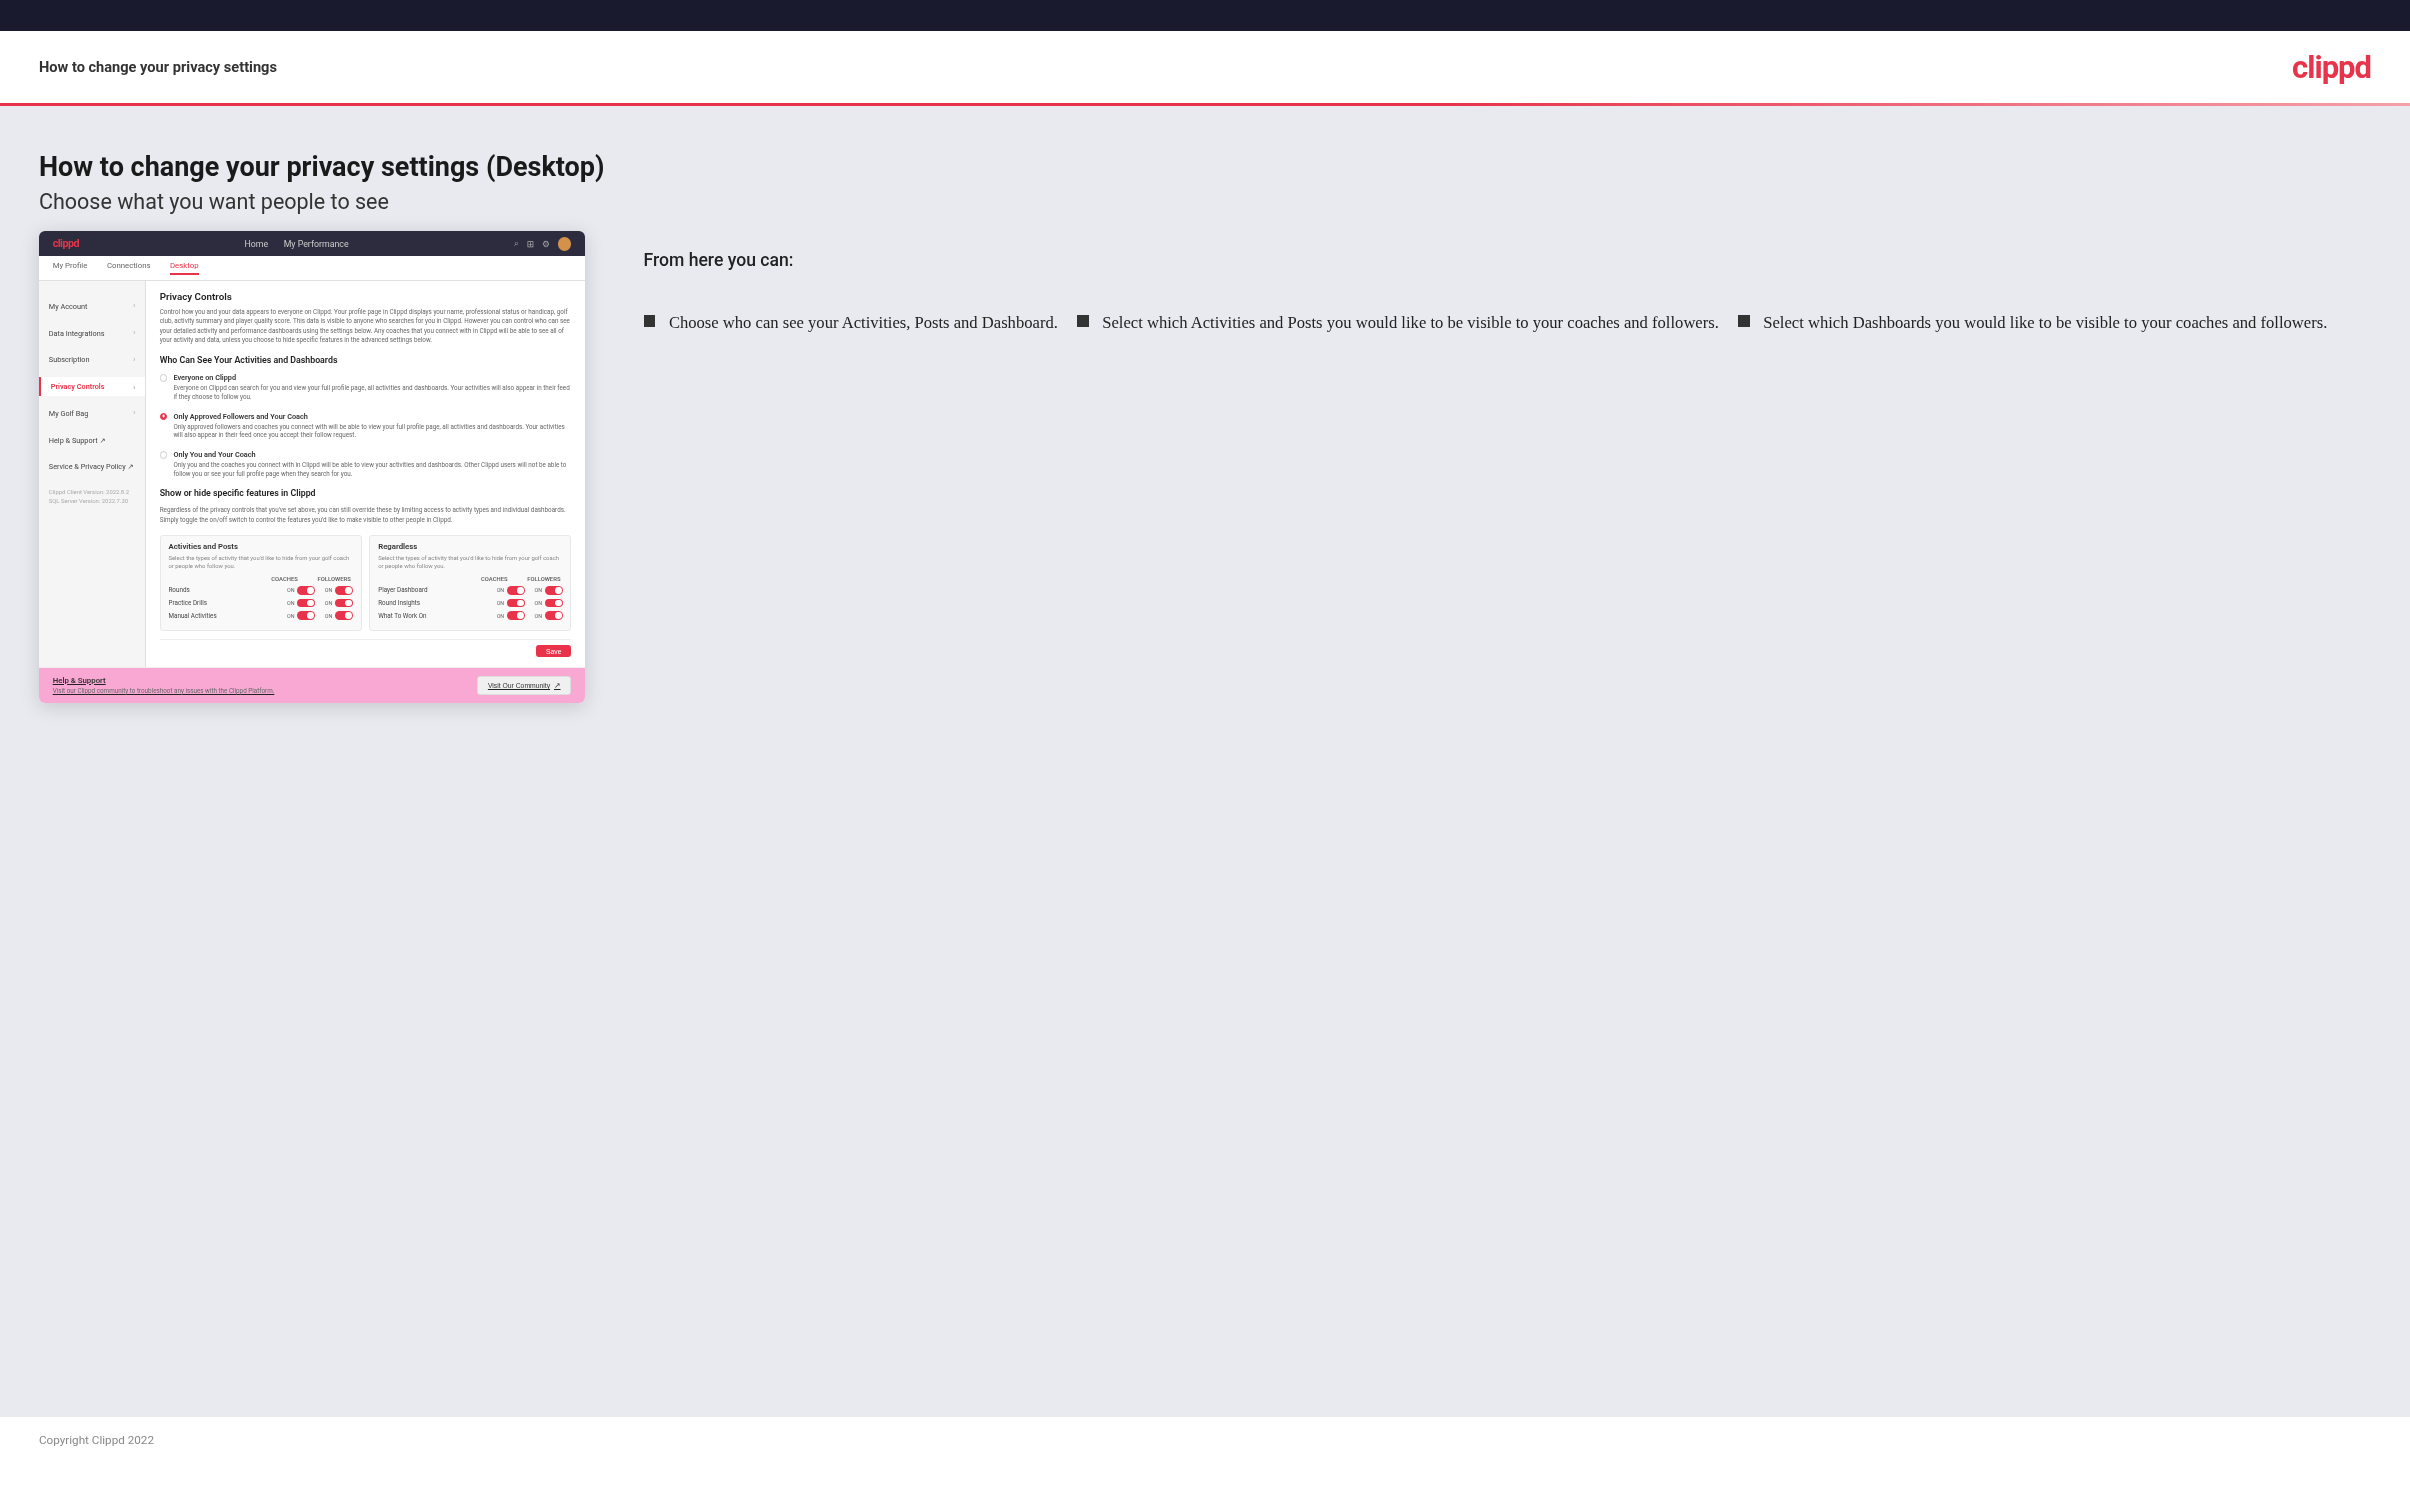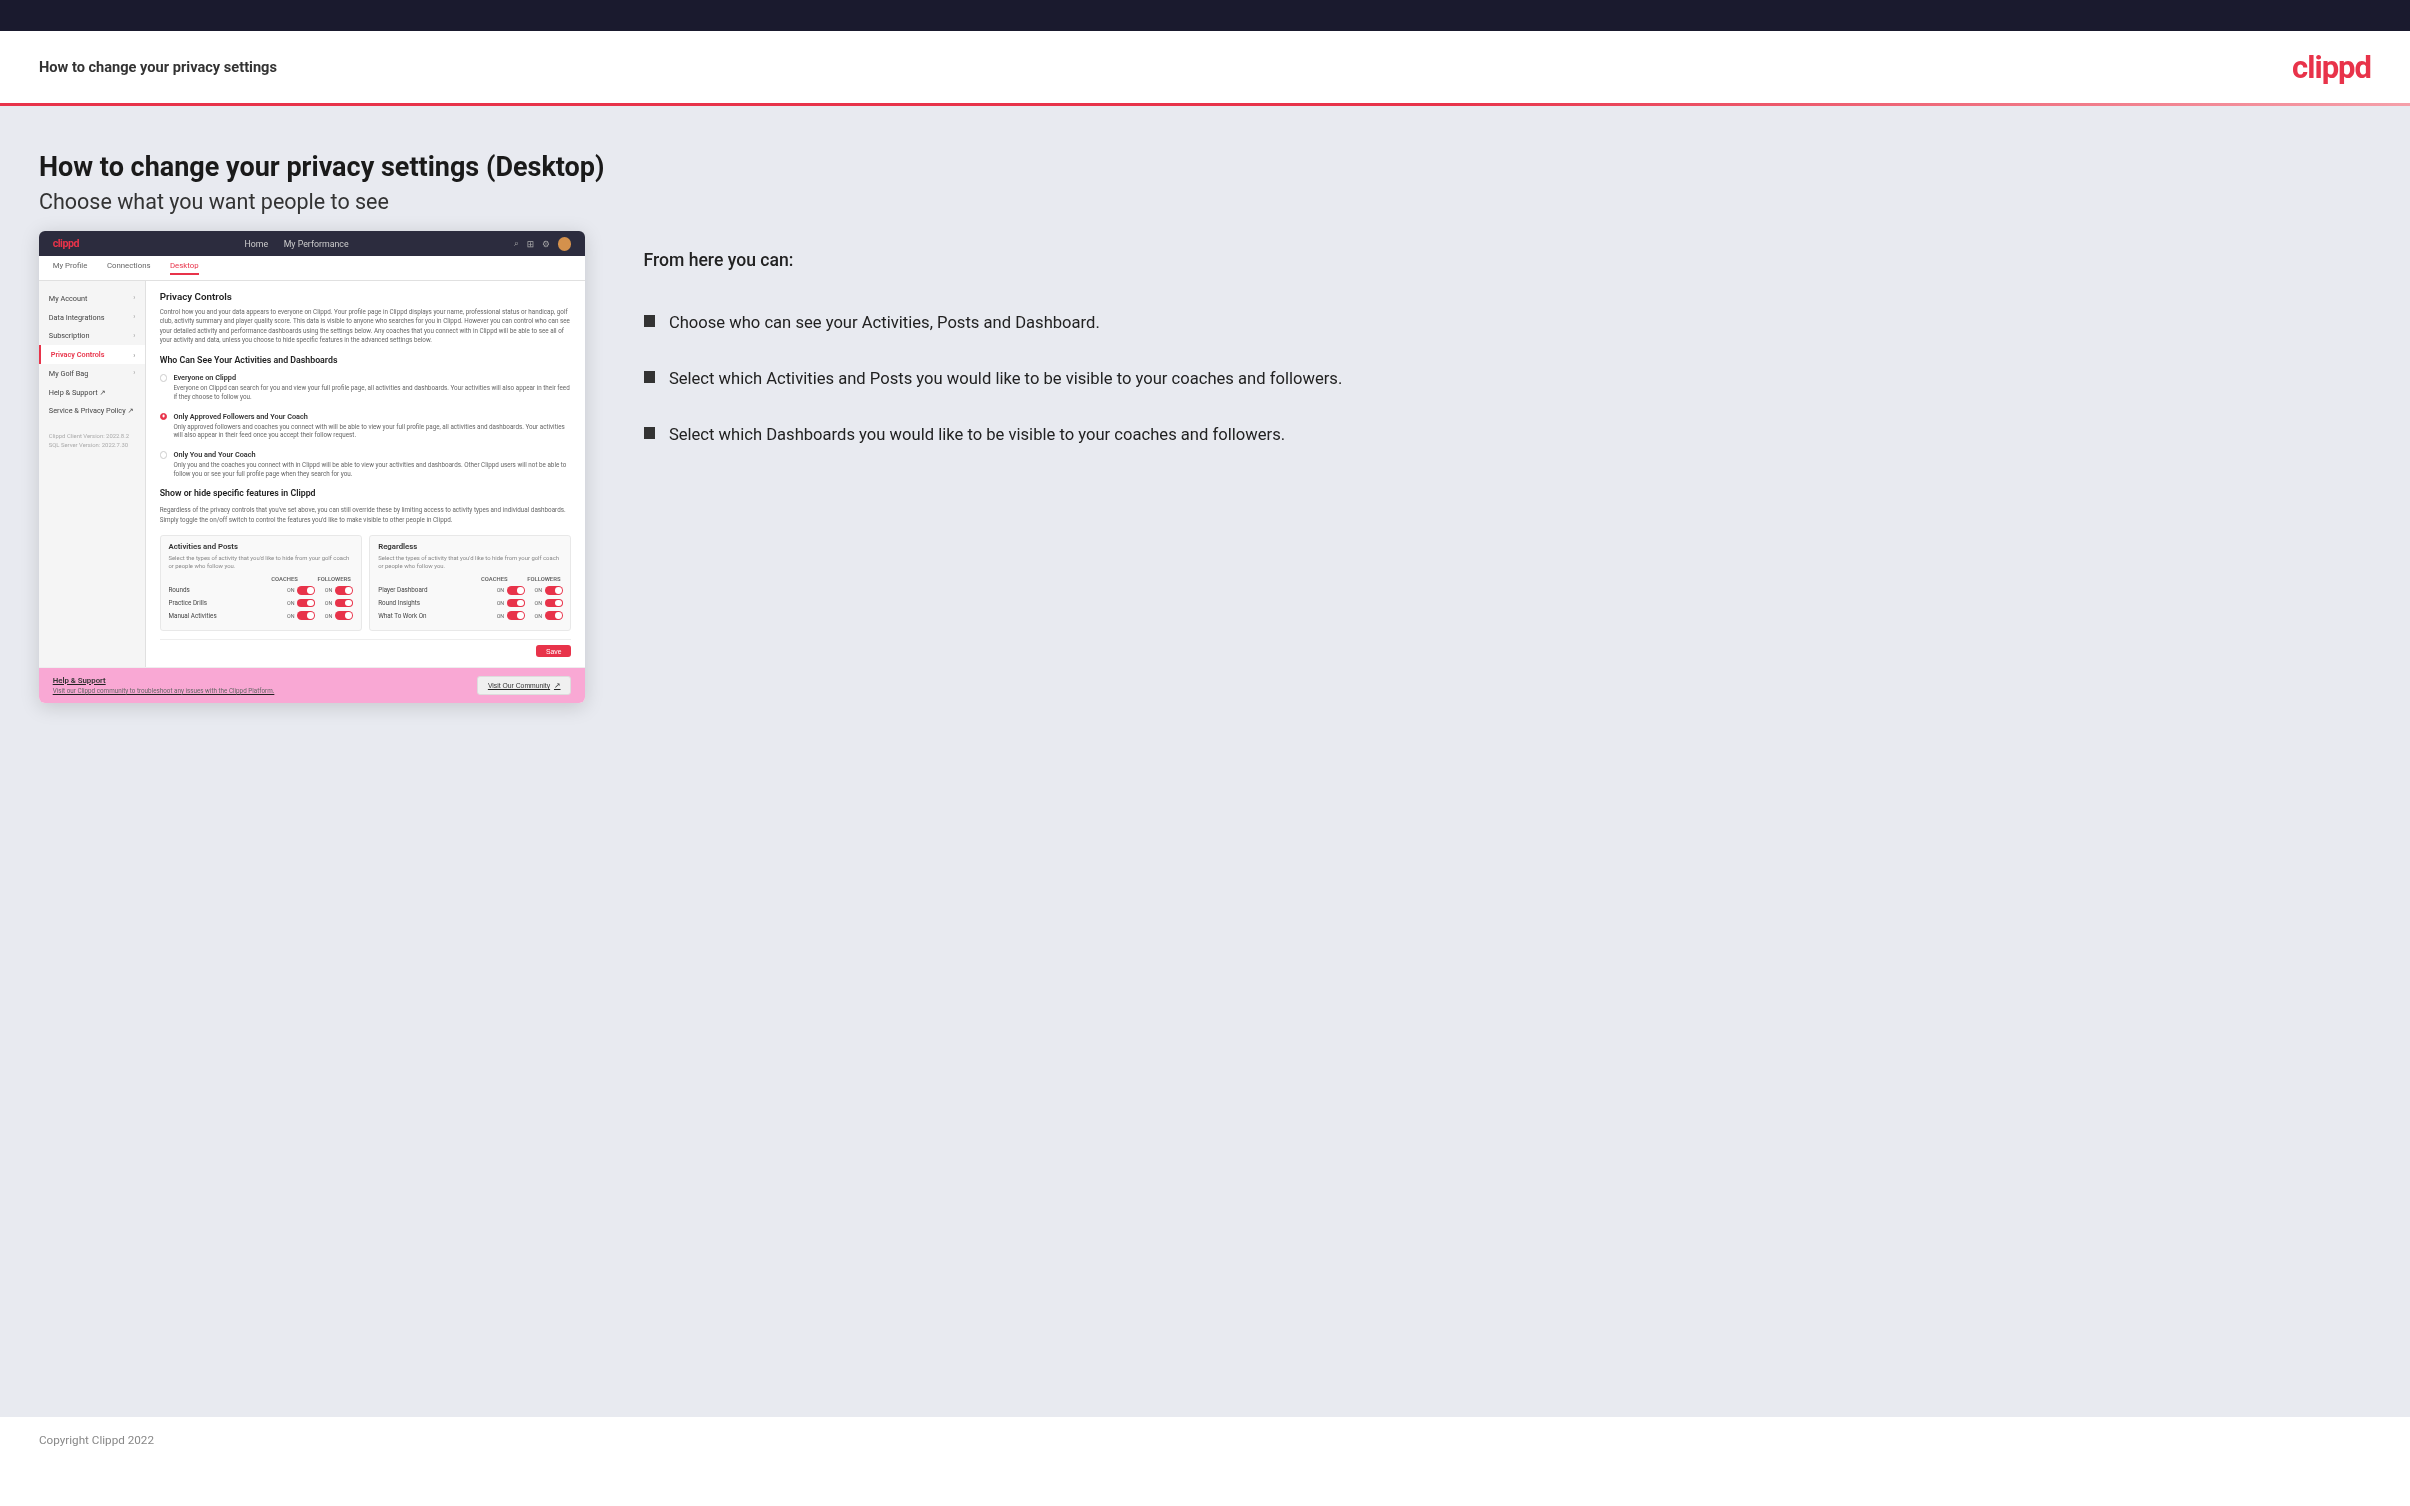--- a/index.html
+++ b/index.html
@@ -134,20 +134,21 @@
       flex-shrink: 0;
     }
     .sidebar-item {
       display: flex;
       align-items: center;
       justify-content: space-between;
       padding: 4.9px 9.8px;
       font-size: 7.3px;
       color: #444;
       cursor: pointer;
+      margin-top: 8px;
     }
     .sidebar-item.active {
       border-left: 2.9px solid #e8334a;
       background: #fff;
       font-weight: 600;
       color: #e8334a;
     }
     .sidebar-chevron {
       font-size: 6.8px;
       color: #999;
@@ -352,22 +353,23 @@
     }
     .right-panel-intro {
       font-size: 17.6px;
       font-weight: 500;
       color: #222;
       margin-bottom: 41px;
     }
     .bullet-list {
       list-style: none;
       display: flex;
-      flex-direction: column;
-      gap: 31px;
+      flex-direction: row;
+      gap: 19px;
+      font-family: Liberation Serif, serif;
     }
     .bullet-item {
       display: flex;
       align-items: flex-start;
       gap: 13.7px;
     }
     .bullet-square {
       width: 11.7px;
       height: 11.7px;
       background: #333;

